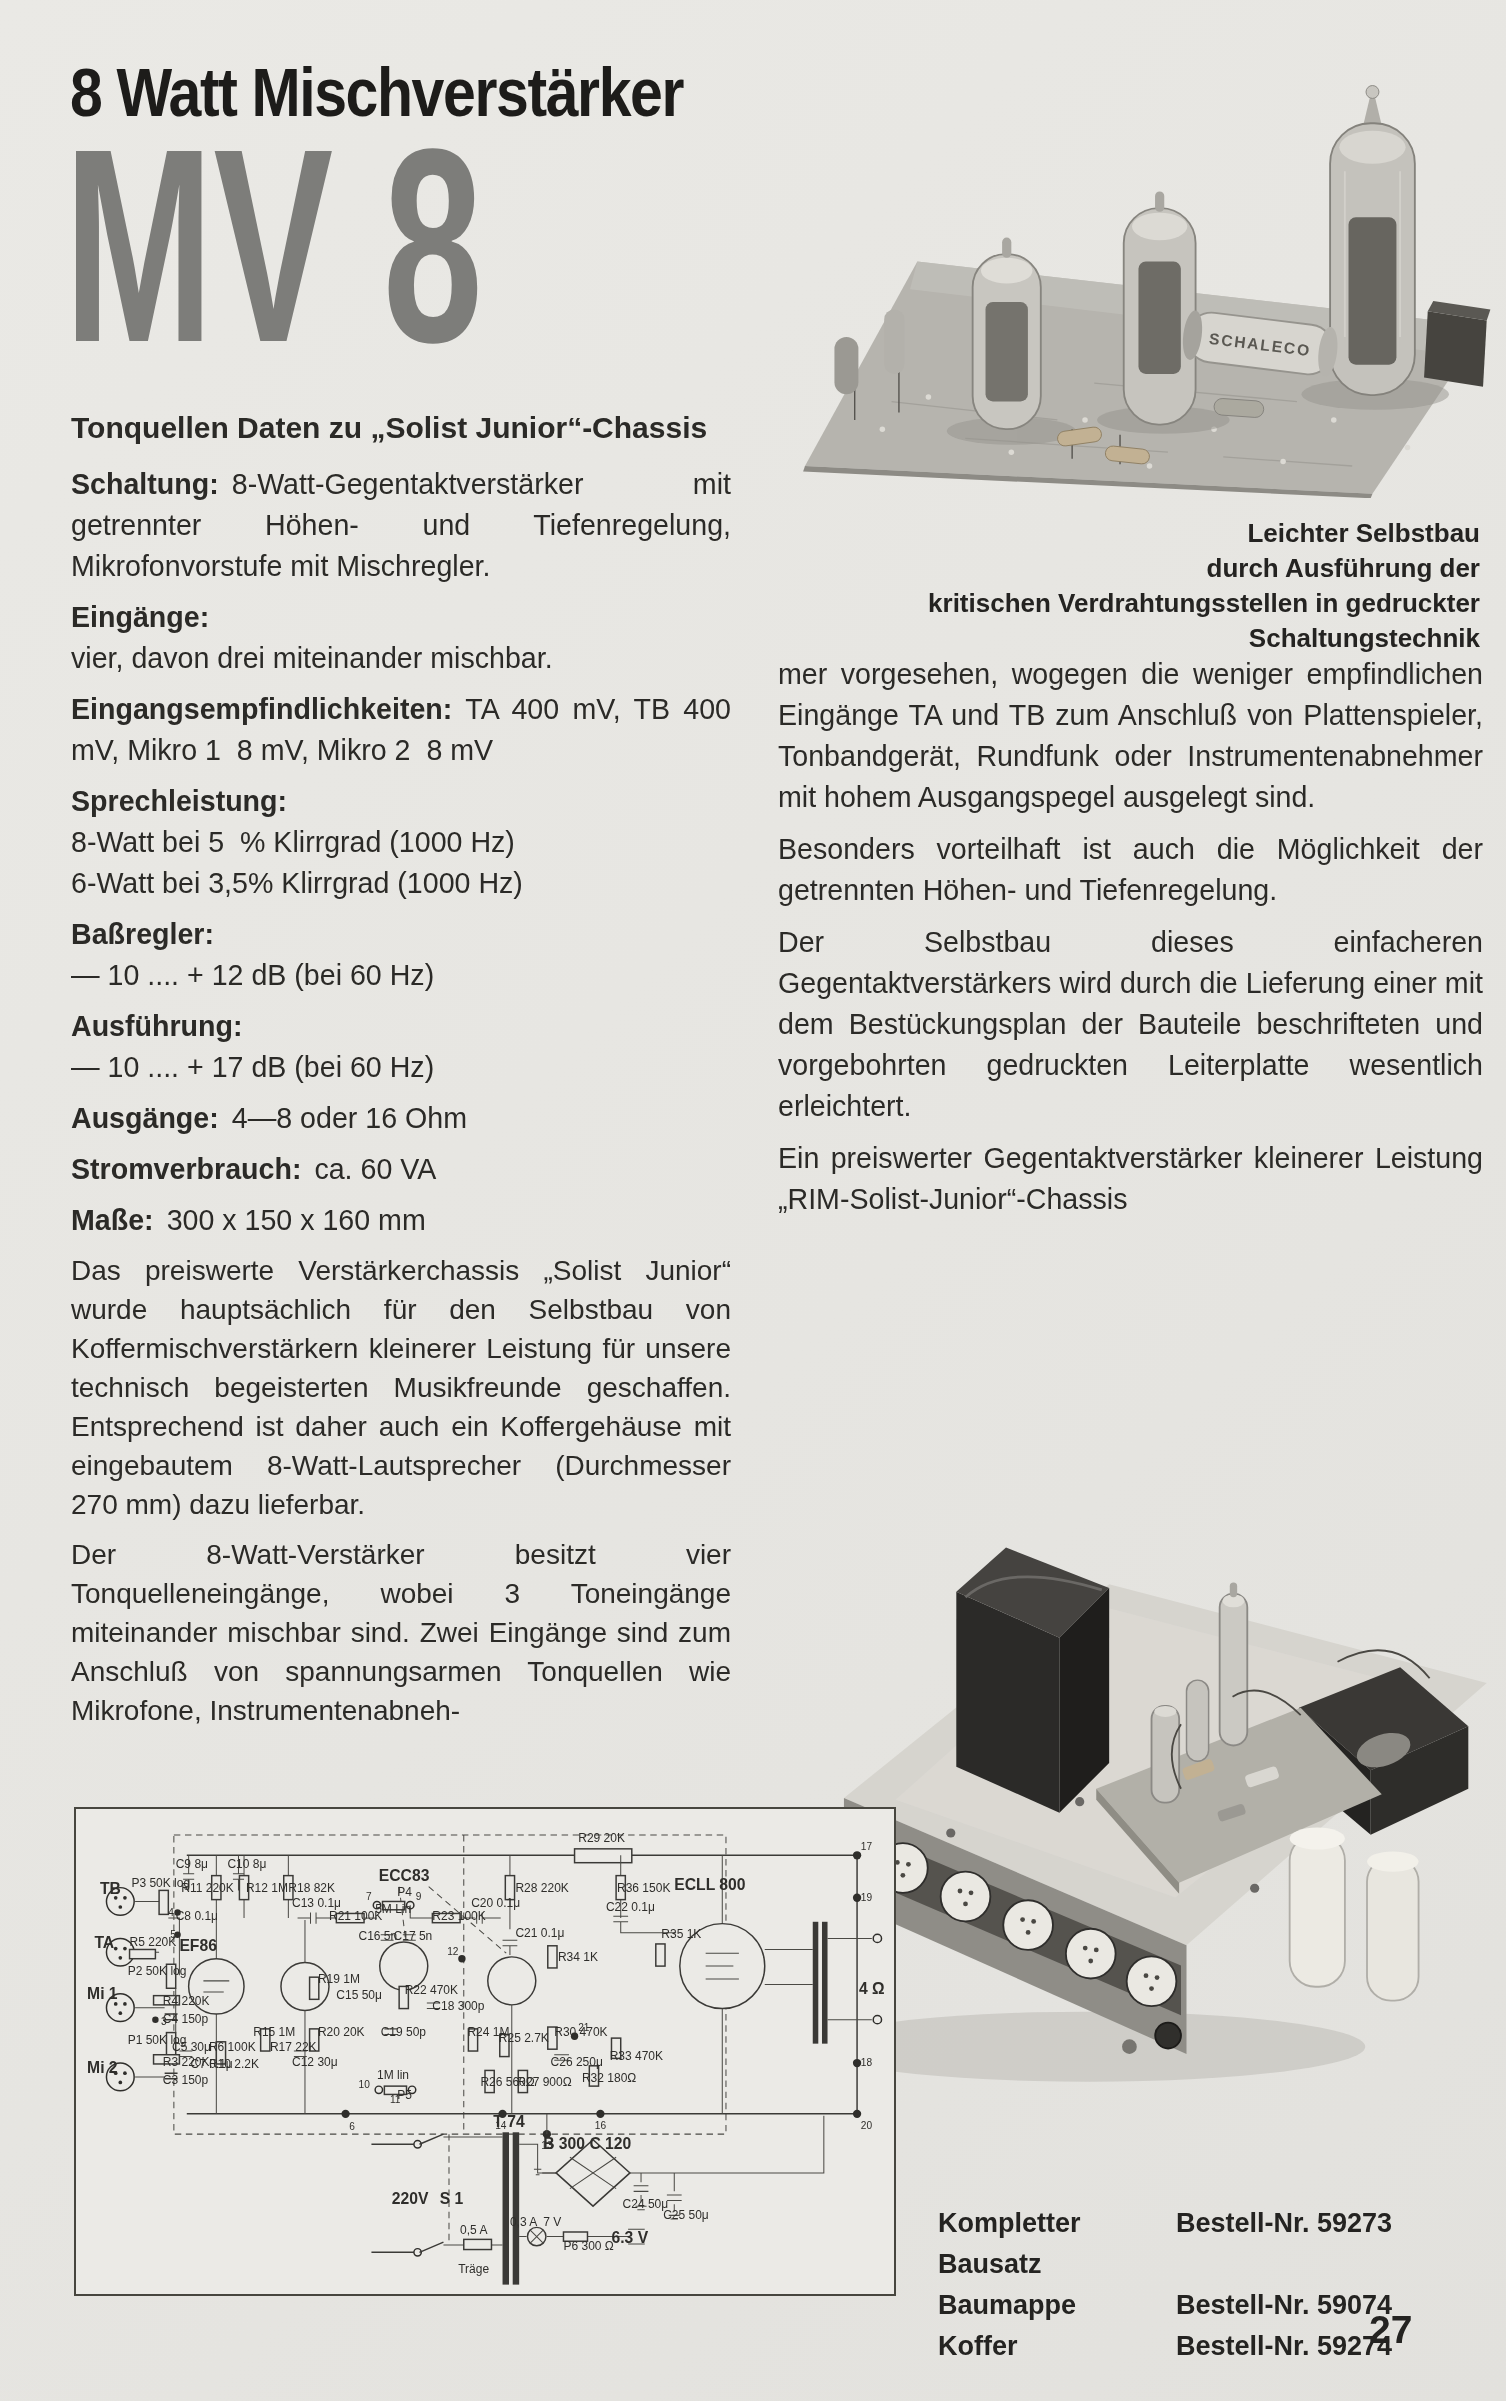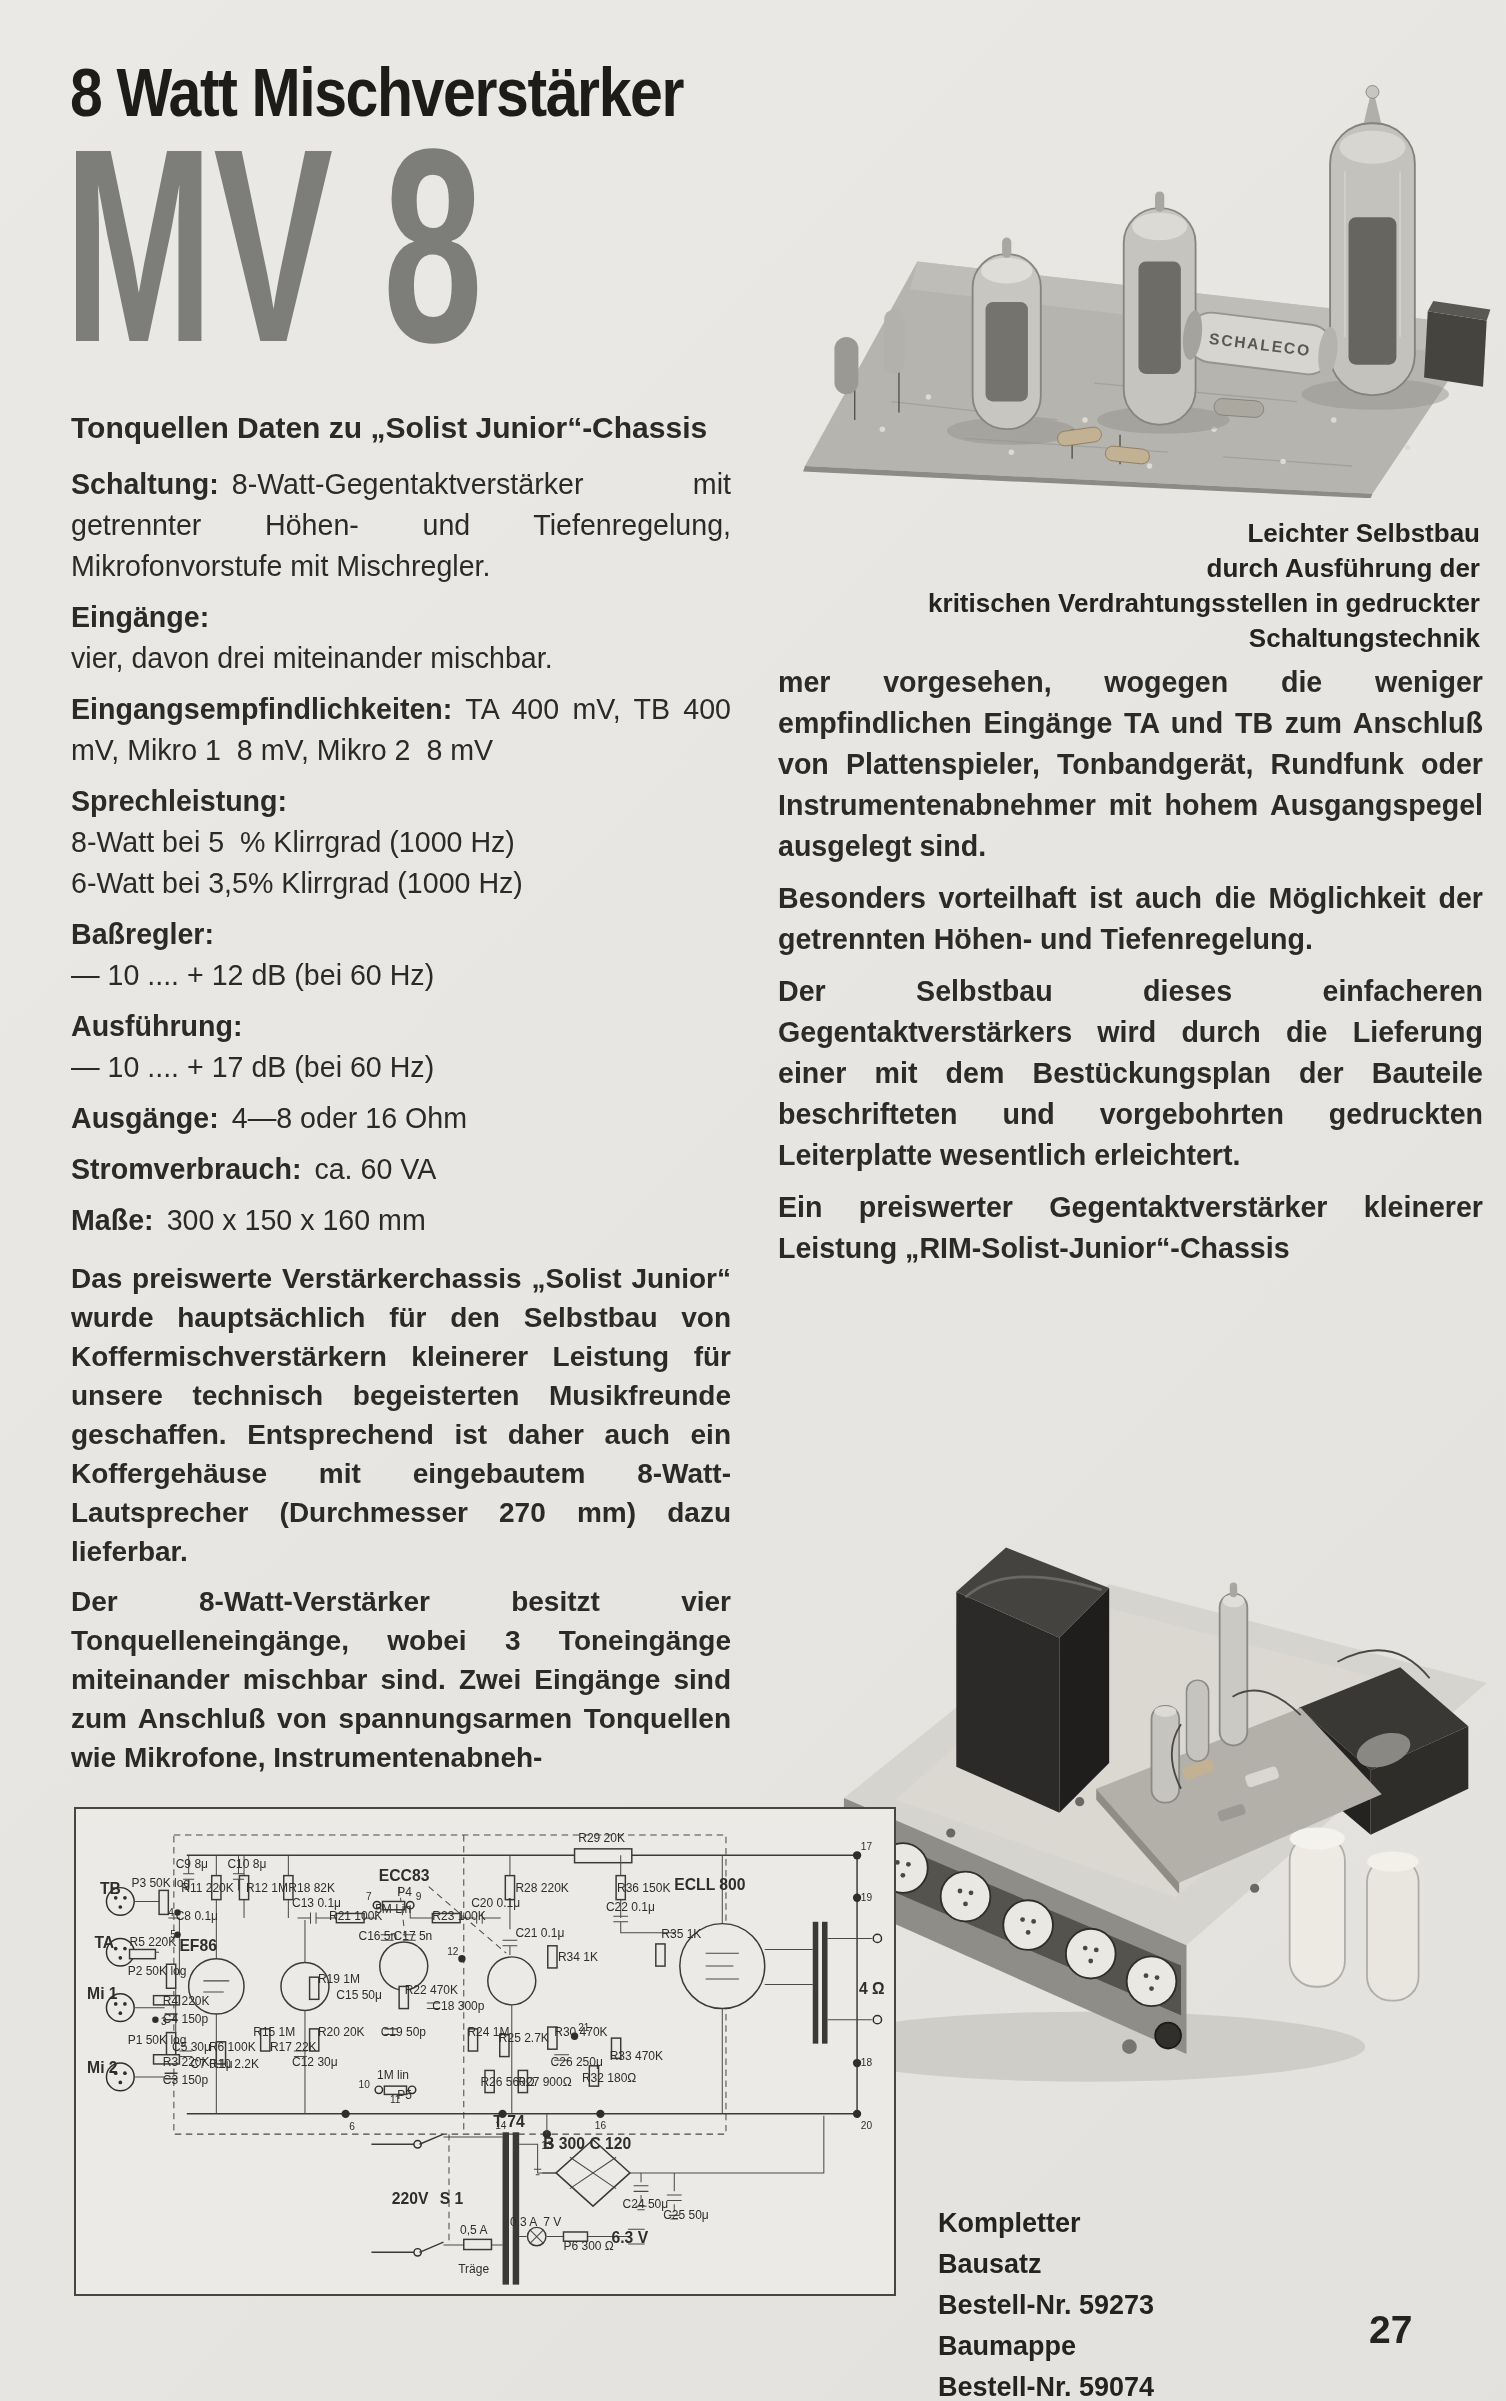--- a/index.html
+++ b/index.html
@@ -23,21 +23,21 @@
   .tech-heading{position:absolute;left:71px;top:411px;width:660px;font-size:30px;font-weight:700;}
   .specs{position:absolute;left:71px;top:464px;width:660px;font-size:28.6px;line-height:41px;}
   .spec{margin-top:10px;text-align:justify;}
   .spec:first-child{margin-top:0;}
   .spec.cont{margin-top:0;}
   .spec .lbl{font-weight:700;margin-right:13px;}
   .spec.stack .lbl{display:block;margin-right:0;}
   .spec .lbl:empty{display:none;}
   .spec .val:empty{display:none;}
   .left-paragraphs{position:absolute;left:71px;top:1251px;width:660px;height:553px;overflow:hidden;font-size:28px;line-height:39px;}
-  .left-paragraphs p,.right-paragraphs p{margin:8px 0 11px;text-align:justify;font-weight:bold;}
+  .left-paragraphs p,.right-paragraphs p{margin:0 0 11px;text-align:justify;}
   
   .photo1{position:absolute;left:781px;top:33px;width:726px;height:465px;}
   .photo-caption{
     position:absolute;left:778px;top:516px;width:702px;font-size:26px;font-weight:700;
     line-height:35px;text-align:right;color:#242321;
   }
   .right-paragraphs{position:absolute;left:778px;top:654px;width:705px;height:751px;overflow:hidden;font-size:28.6px;line-height:41px;}
   .photo2{position:absolute;left:785px;top:1402px;width:722px;height:751px;}
   
   .schematic{
@@ -53,21 +53,21 @@
   .wire-thin{stroke:#4a4944;stroke-width:1.1;fill:none;}
   .dash{stroke:#4a4944;stroke-width:1.1;fill:none;stroke-dasharray:7 5;}
   .comp{fill:#ebeae6;stroke:#3b3a37;stroke-width:1.6;}
   .dot{fill:#2f2e2b;}
   .odot{fill:#ebeae6;stroke:#2f2e2b;stroke-width:1.6;}
   .bar{fill:#3a3936;}
   
   .photo-text{font:bold 17px "Liberation Sans",sans-serif;fill:#5a5852;letter-spacing:2px;}
   
   .order{position:absolute;left:938px;top:2203px;font-size:27px;font-weight:700;line-height:41px;color:#242321;}
-  .order-row{display:flex;flex-direction:column;}
+  .order-row{display:flex;}
   .order-item{width:238px;}
   .page-number{position:absolute;left:1369px;top:2308px;font-size:39px;font-weight:700;color:#242321;}
 </style>
 </head>
 <body>
 
 <div class="page">
 
   <div class="kicker">8 Watt Mischverstärker</div>
   <div class="model">MV 8</div>

